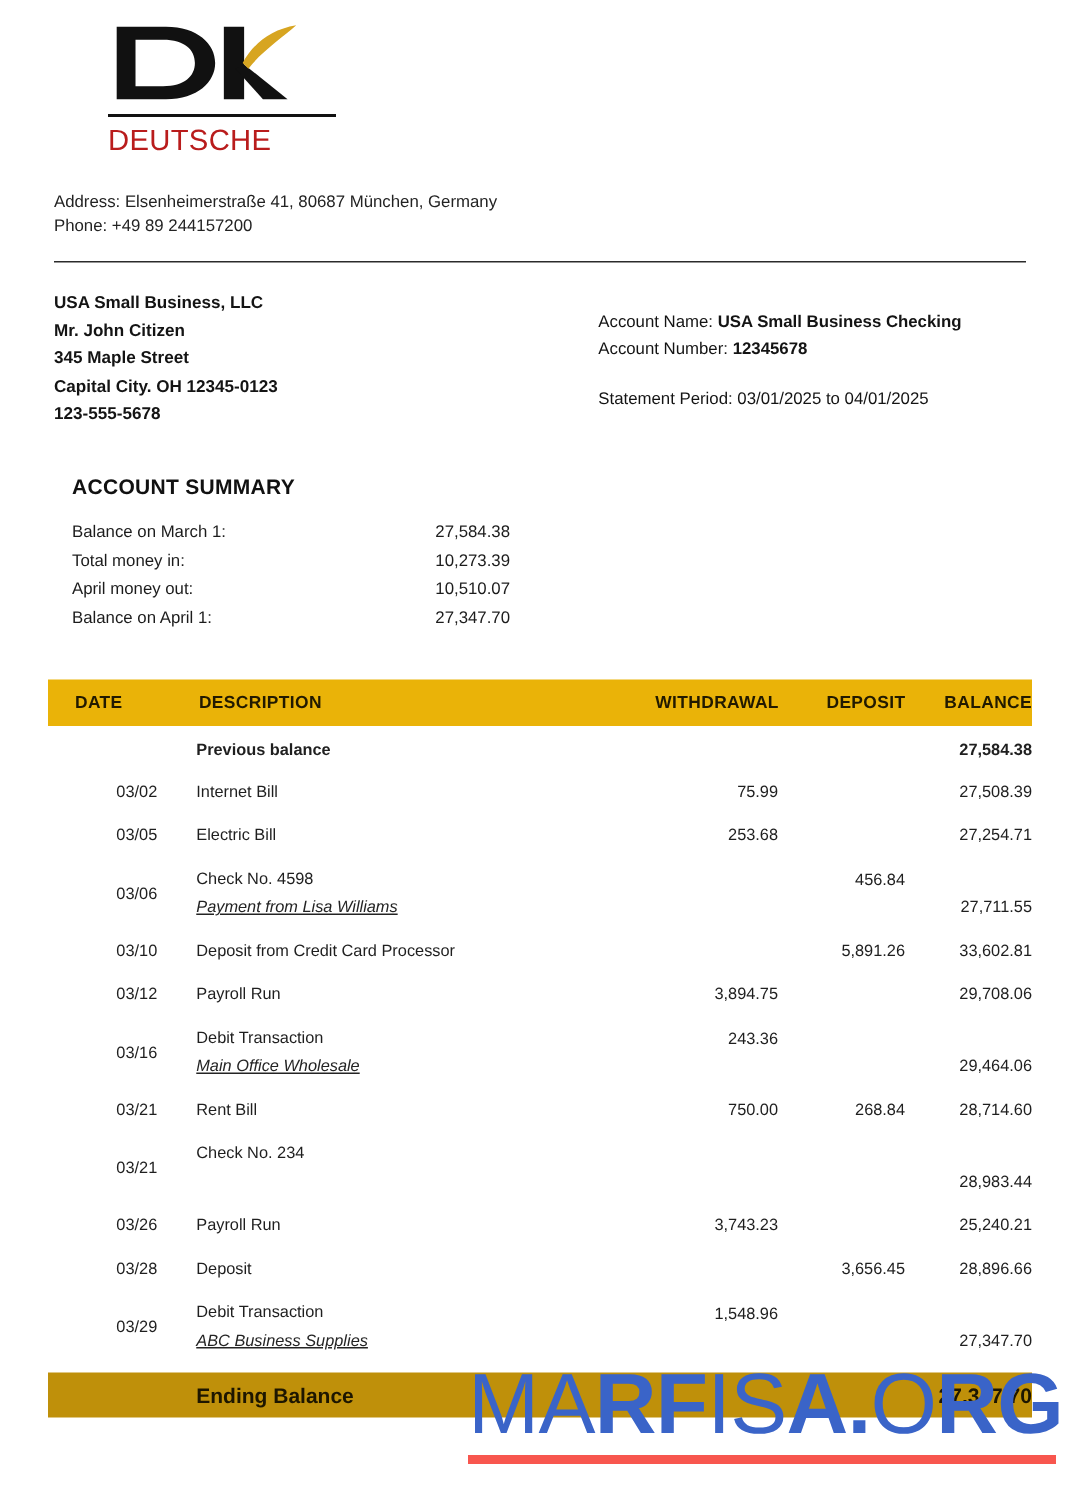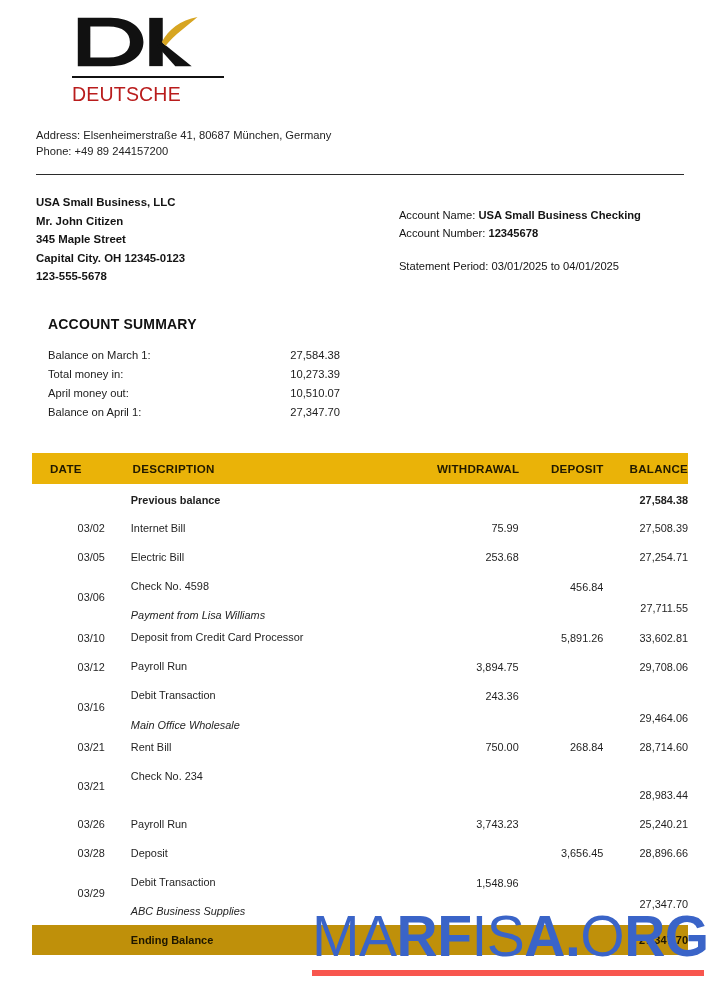--- a/index.html
+++ b/index.html
@@ -143,37 +143,38 @@
   .trow.tall { min-height: 48px; }
   .trow.prev {
     font-weight: bold;
     min-height: 30px;
     padding-top: 2px;
   }
   .desc-main { line-height: 1.35; }
   .desc-sub {
     font-style: italic;
     line-height: 1.35;
-    margin-top: 15px;
+    margin-top: 5px;
     color: #242424;
+    text-decoration: underline;
   }
   .trow.tall .c-wdl,
   .trow.tall .c-dep { align-self: flex-start; padding-top: 9px; }
   .trow.tall .c-bal { align-self: flex-end; padding-bottom: 9px; }
   .trow.tall { align-items: stretch; }
   .trow.tall .c-date {
     display: flex; align-items: center; justify-content: flex-end;
   }
   .trow.tall .c-desc { padding-top: 7px; }
 
   .tfoot {
     background: #bf900a;
     height: 30px;
     margin-top: 6px;
-    font-size: 11px;
+    font-size: 14px;
     font-weight: bold;
     color: #1d1600;
   }
   .tfoot .c-desc { padding-left: 18px; }
 
   
   .watermark {
     position: absolute;
     left: 312px;
     top: 908px;

